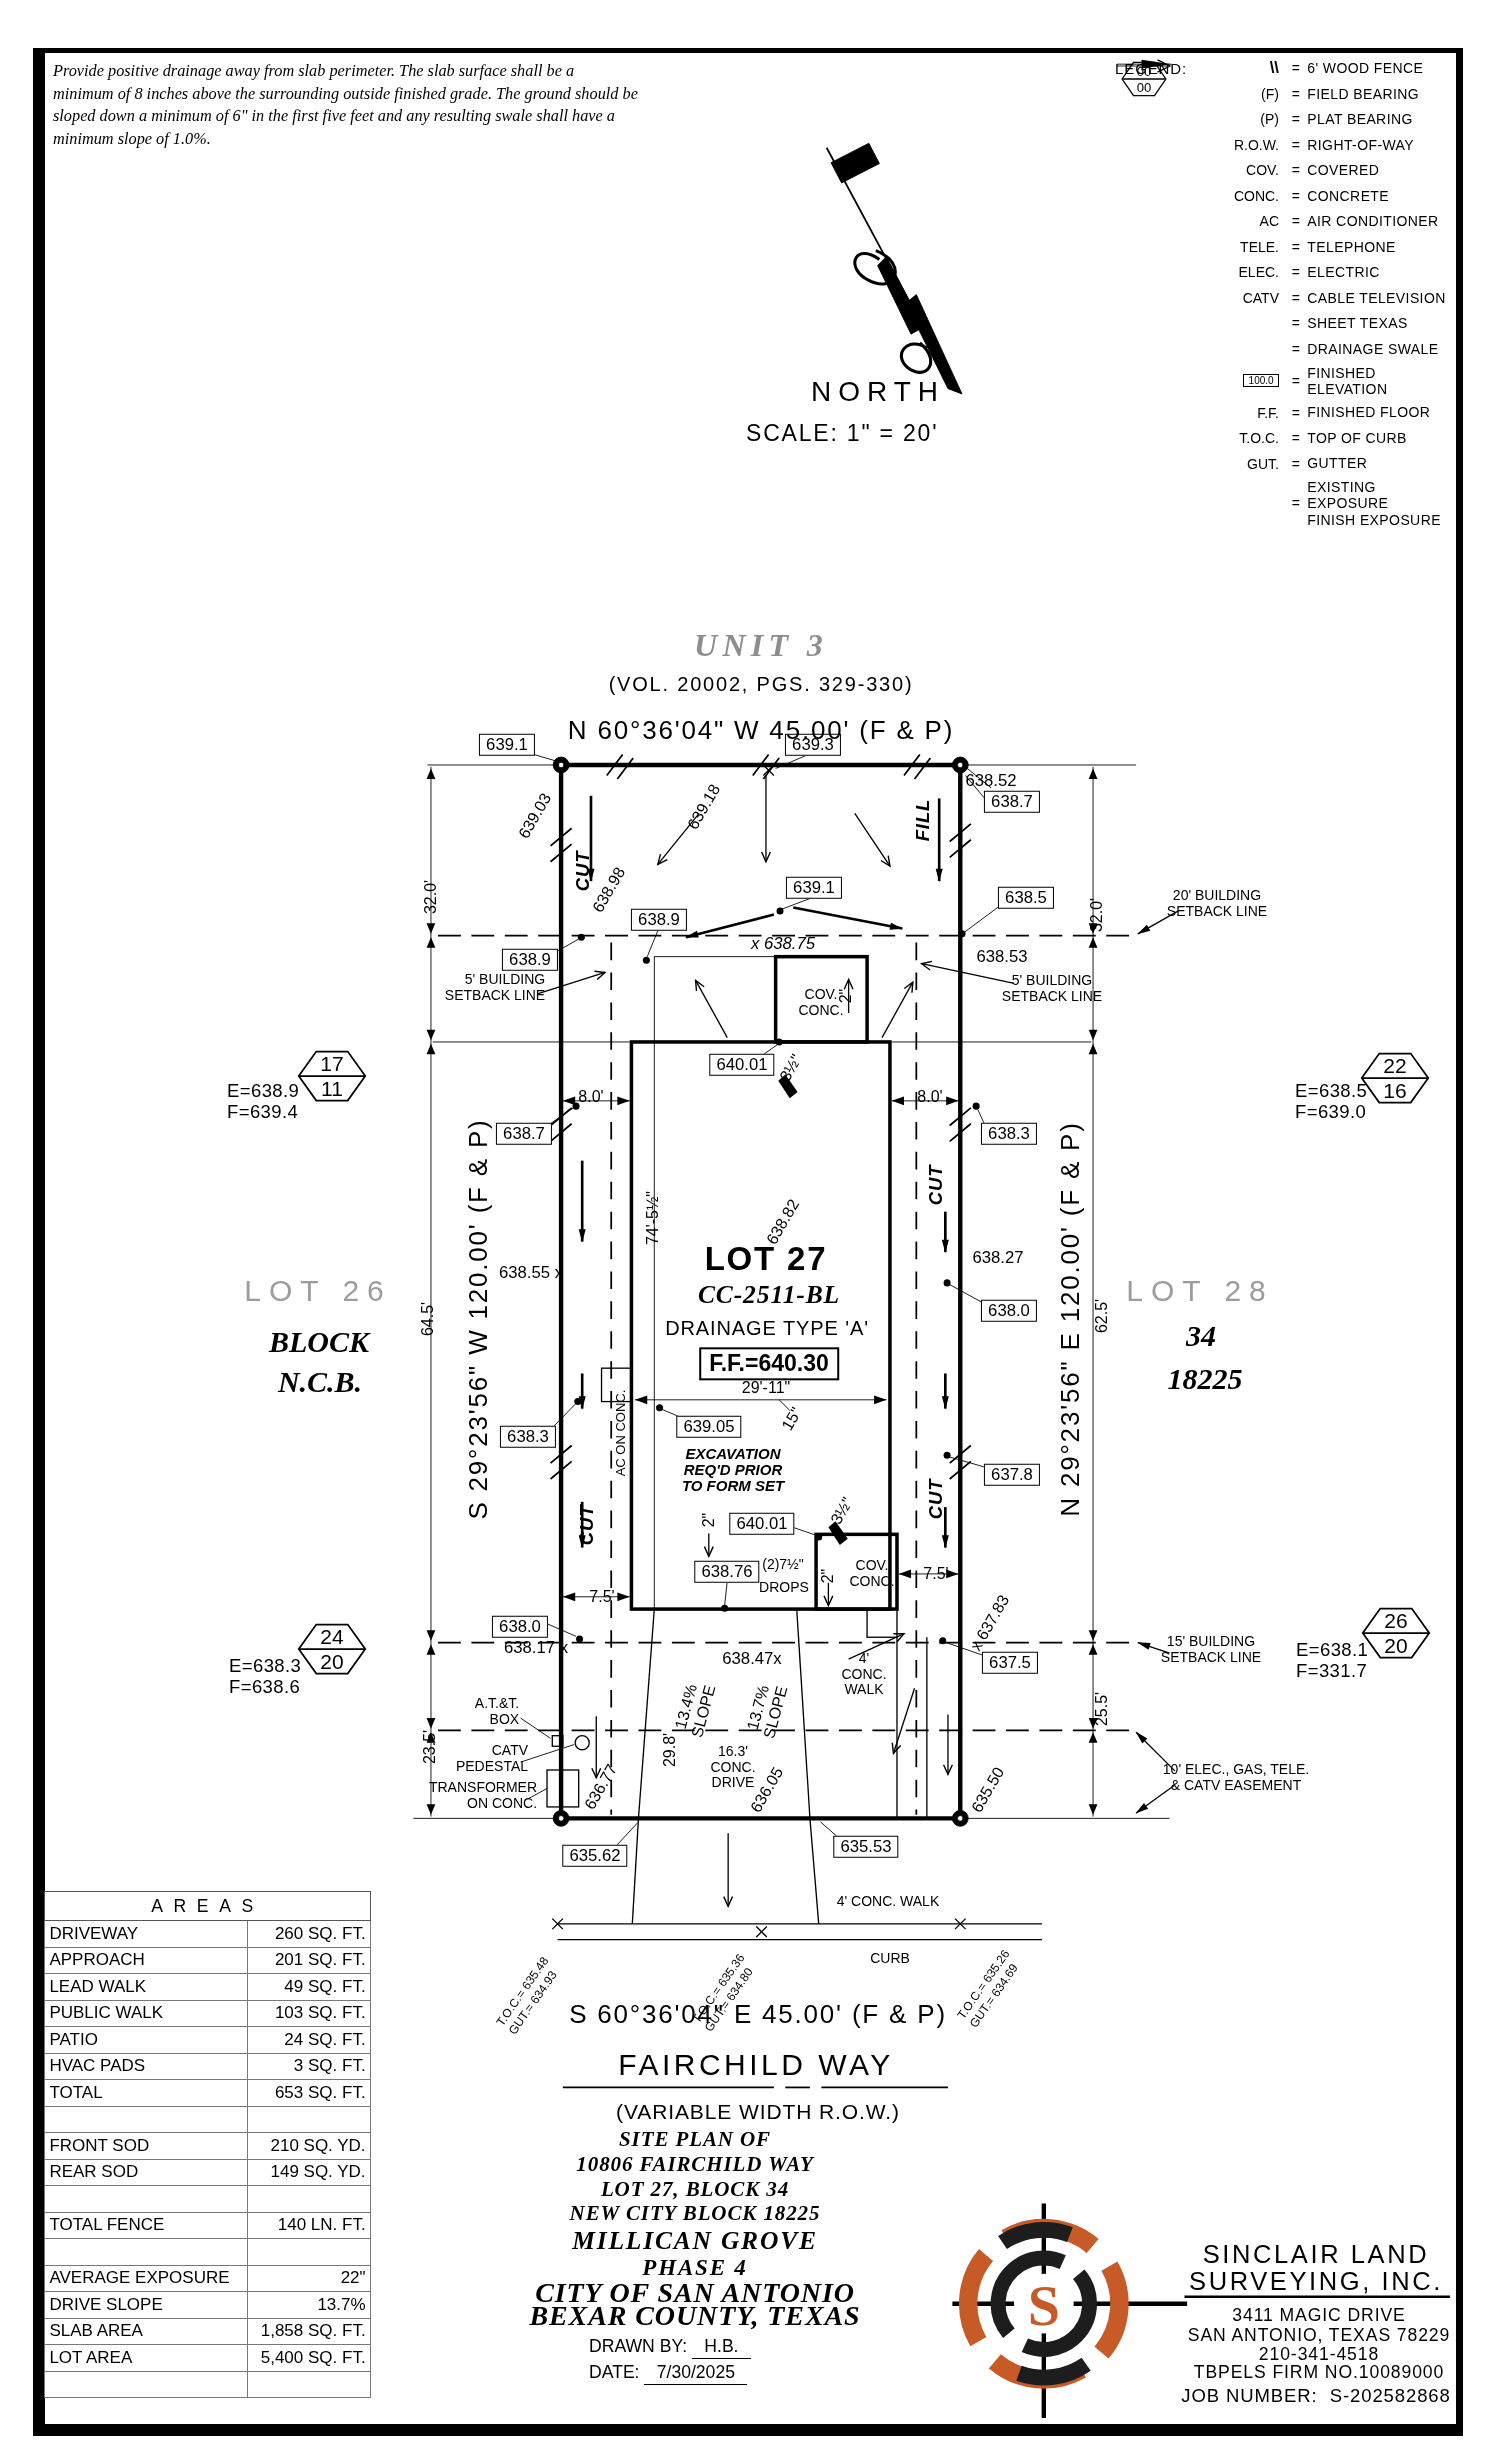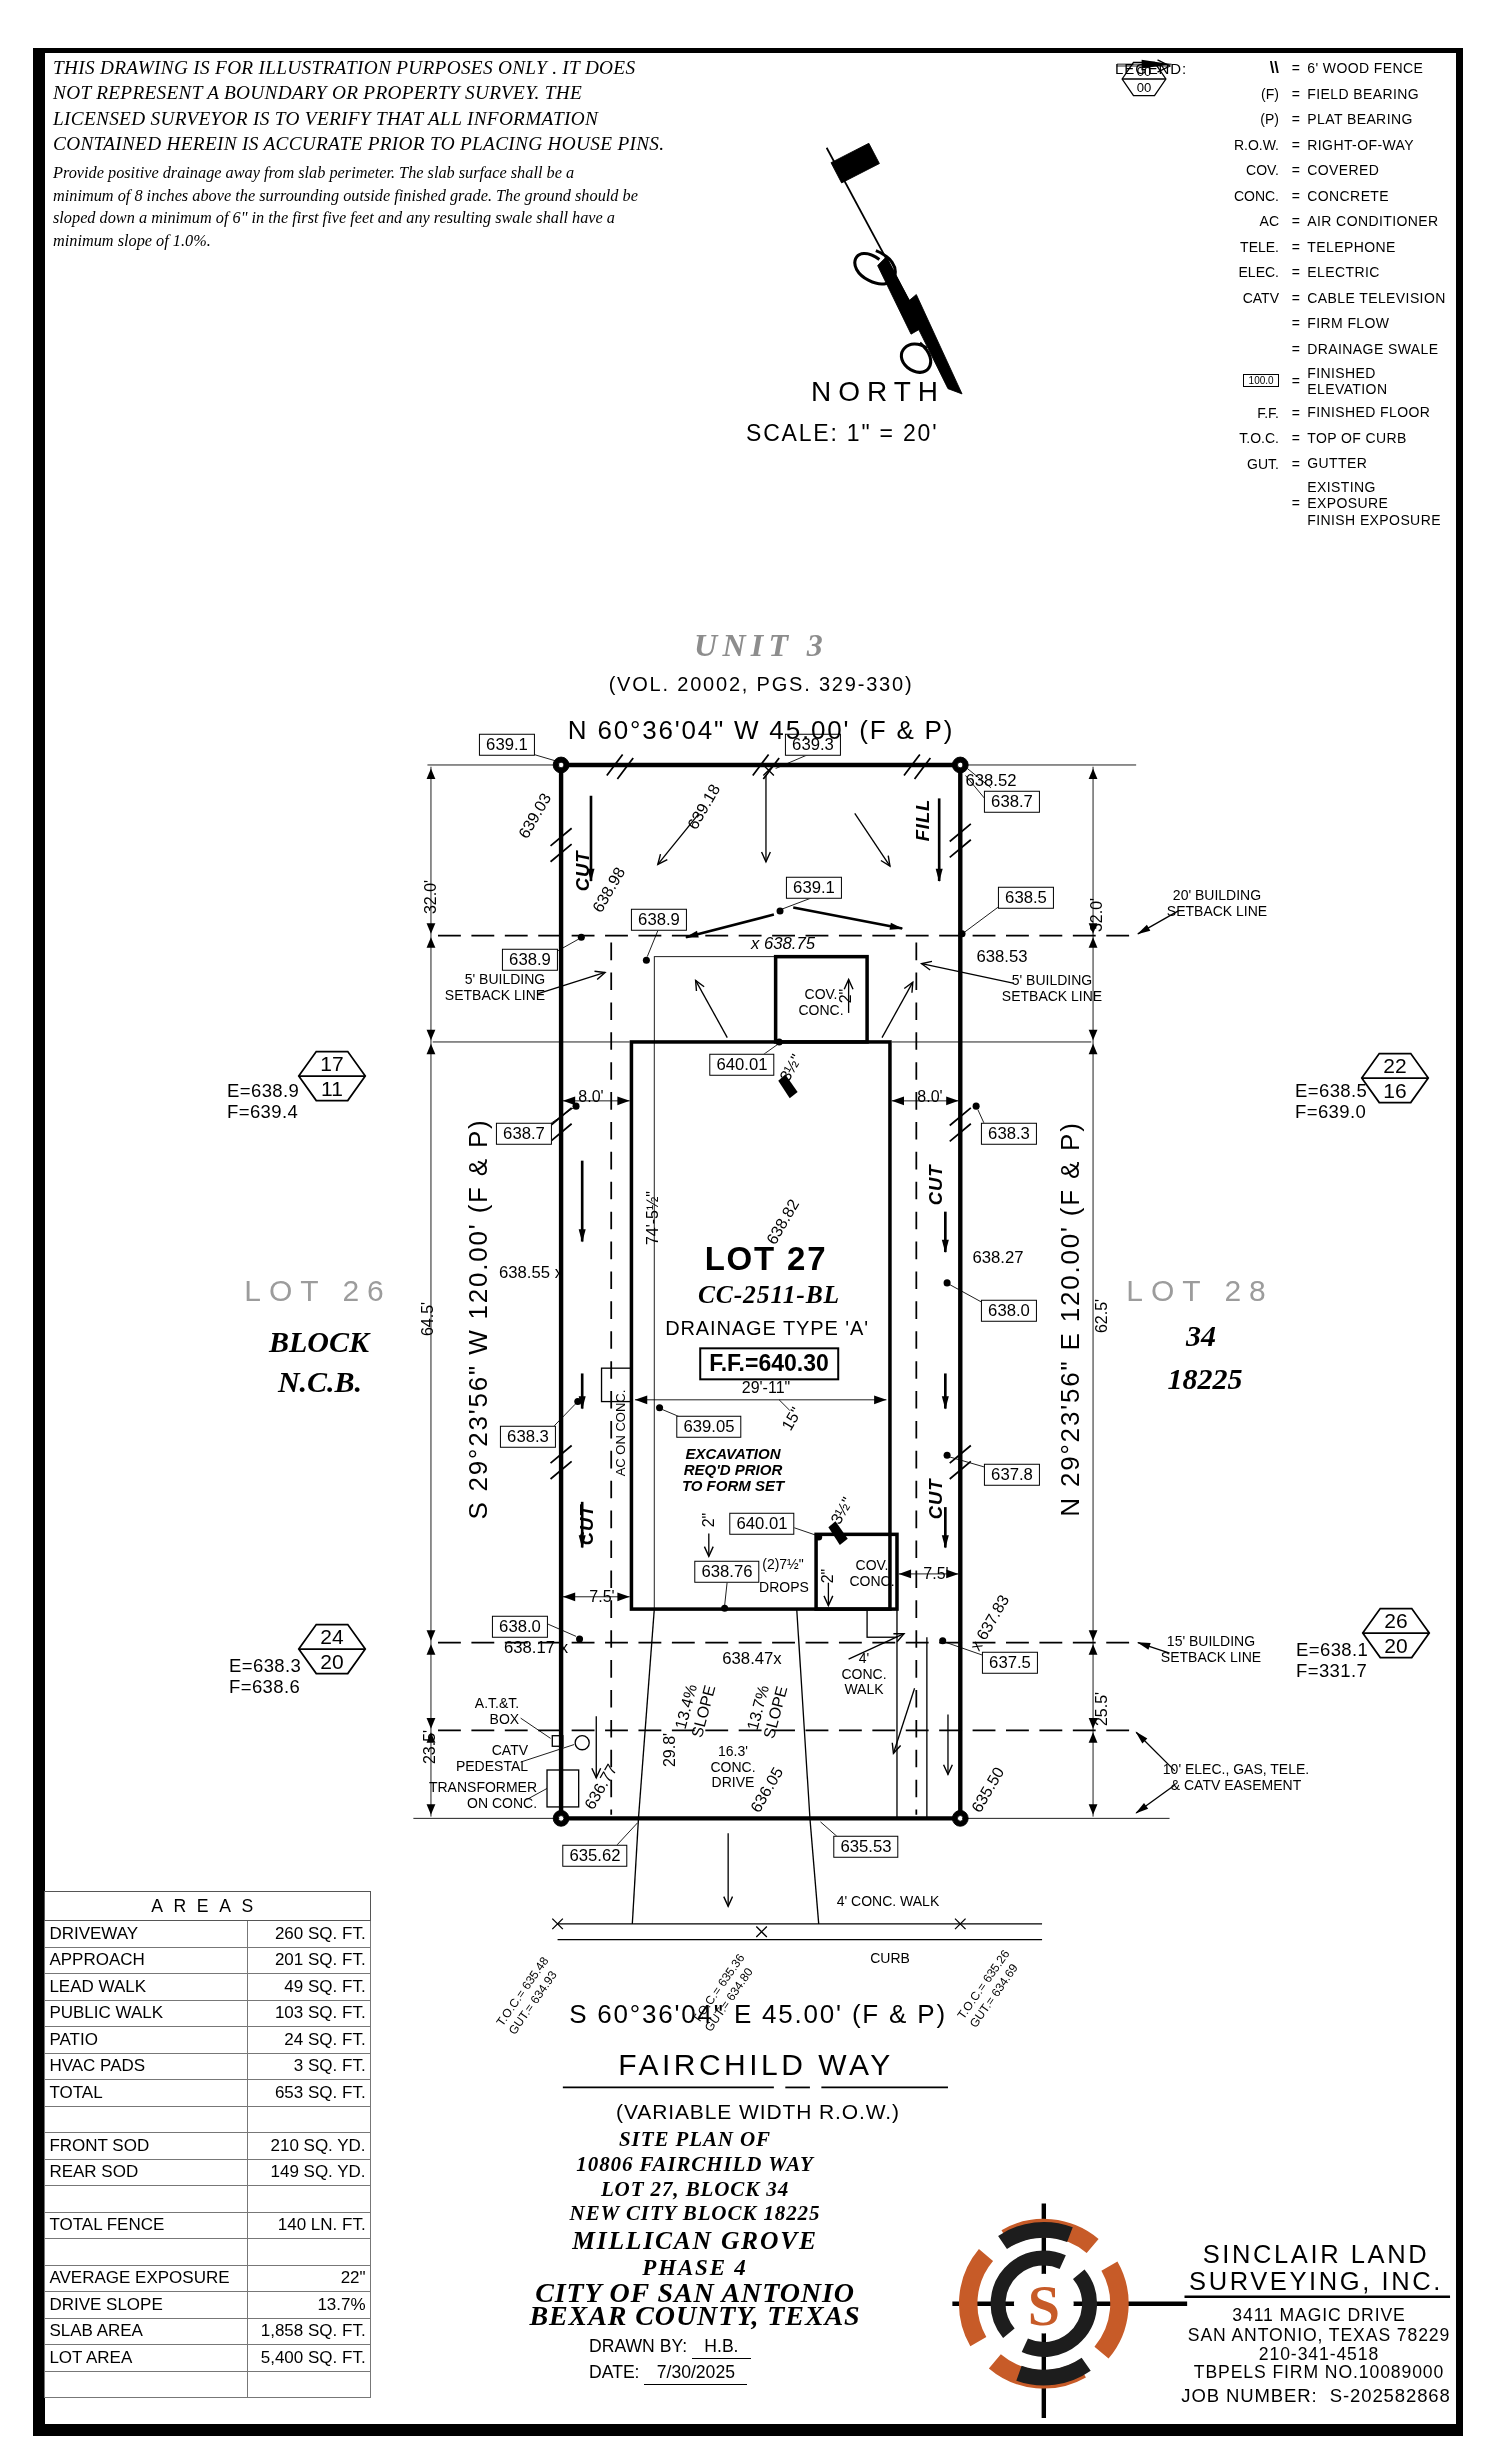--- a/index.html
+++ b/index.html
@@ -300,24 +300,20 @@
         <circle cx="1187" cy="2620" r="86" stroke="#C75B28" stroke-width="21" stroke-dasharray="105 30" transform="rotate(150 1187 2620)"></circle>
         <circle cx="1187" cy="2620" r="84" stroke="#1d1d1d" stroke-width="18" stroke-dasharray="80 185" transform="rotate(55 1187 2620)"></circle>
         <circle cx="1187" cy="2620" r="52" stroke="#1d1d1d" stroke-width="17" stroke-dasharray="140 23" transform="rotate(-40 1187 2620)"></circle>
         <circle cx="1187" cy="2620" r="34" fill="#fff" stroke="none"></circle>
       </g>
     </g>
     <text x="1187" y="2644" text-anchor="middle" font-size="66" font-weight="bold" fill="#C75B28" class="logo-s">S</text>
   </svg>
 
   <div id="disclaimer">
-    <div class="p1" style="white-space:pre-line">THIS DRAWING IS FOR ILLUSTRATION PURPOSES ONLY . IT DOES
-NOT REPRESENT A BOUNDARY OR PROPERTY SURVEY. THE
-LICENSED SURVEYOR IS TO VERIFY THAT ALL INFORMATION
-CONTAINED HEREIN IS ACCURATE PRIOR TO PLACING HOUSE PINS.</div>
     <div class="p2" style="white-space:pre-line">Provide positive drainage away from slab perimeter. The slab surface shall be a
 minimum of 8 inches above the surrounding outside finished grade. The ground should be
 sloped down a minimum of 6" in the first five feet and any resulting swale shall have a
 minimum slope of 1.0%.</div>
   </div>
 
   <div id="legend">
     <div id="legend-items">
         <div class="lg-row">
           <span class="lg-title">LEGEND:</span>
@@ -401,21 +397,21 @@
         </div>
         <div class="lg-row">
           <span class="lg-title"></span>
           <span class="lg-sym">
             <svg width="62" height="16" viewBox="0 0 70 18">
               <line x1="2" y1="9" x2="60" y2="9" stroke="#000"></line>
               <path d="M48 2 L62 9 L48 16" fill="none" stroke="#000" stroke-width="1.5"></path>
             </svg>
           </span>
           <span class="lg-eq">=</span>
-          <span class="lg-lab">FIRM FLOW</span>
+          <span class="lg-lab">SHEET TEXAS</span>
         </div>
         <div class="lg-row">
           <span class="lg-title"></span>
           <span class="lg-sym">
             <svg width="62" height="12.3" viewBox="0 0 70 14">
               <line x1="2" y1="7" x2="64" y2="7" stroke="#000"></line>
               <path d="M30 2 L64 7 L30 12 Z" fill="#000"></path>
             </svg>
           </span>
           <span class="lg-eq">=</span>

